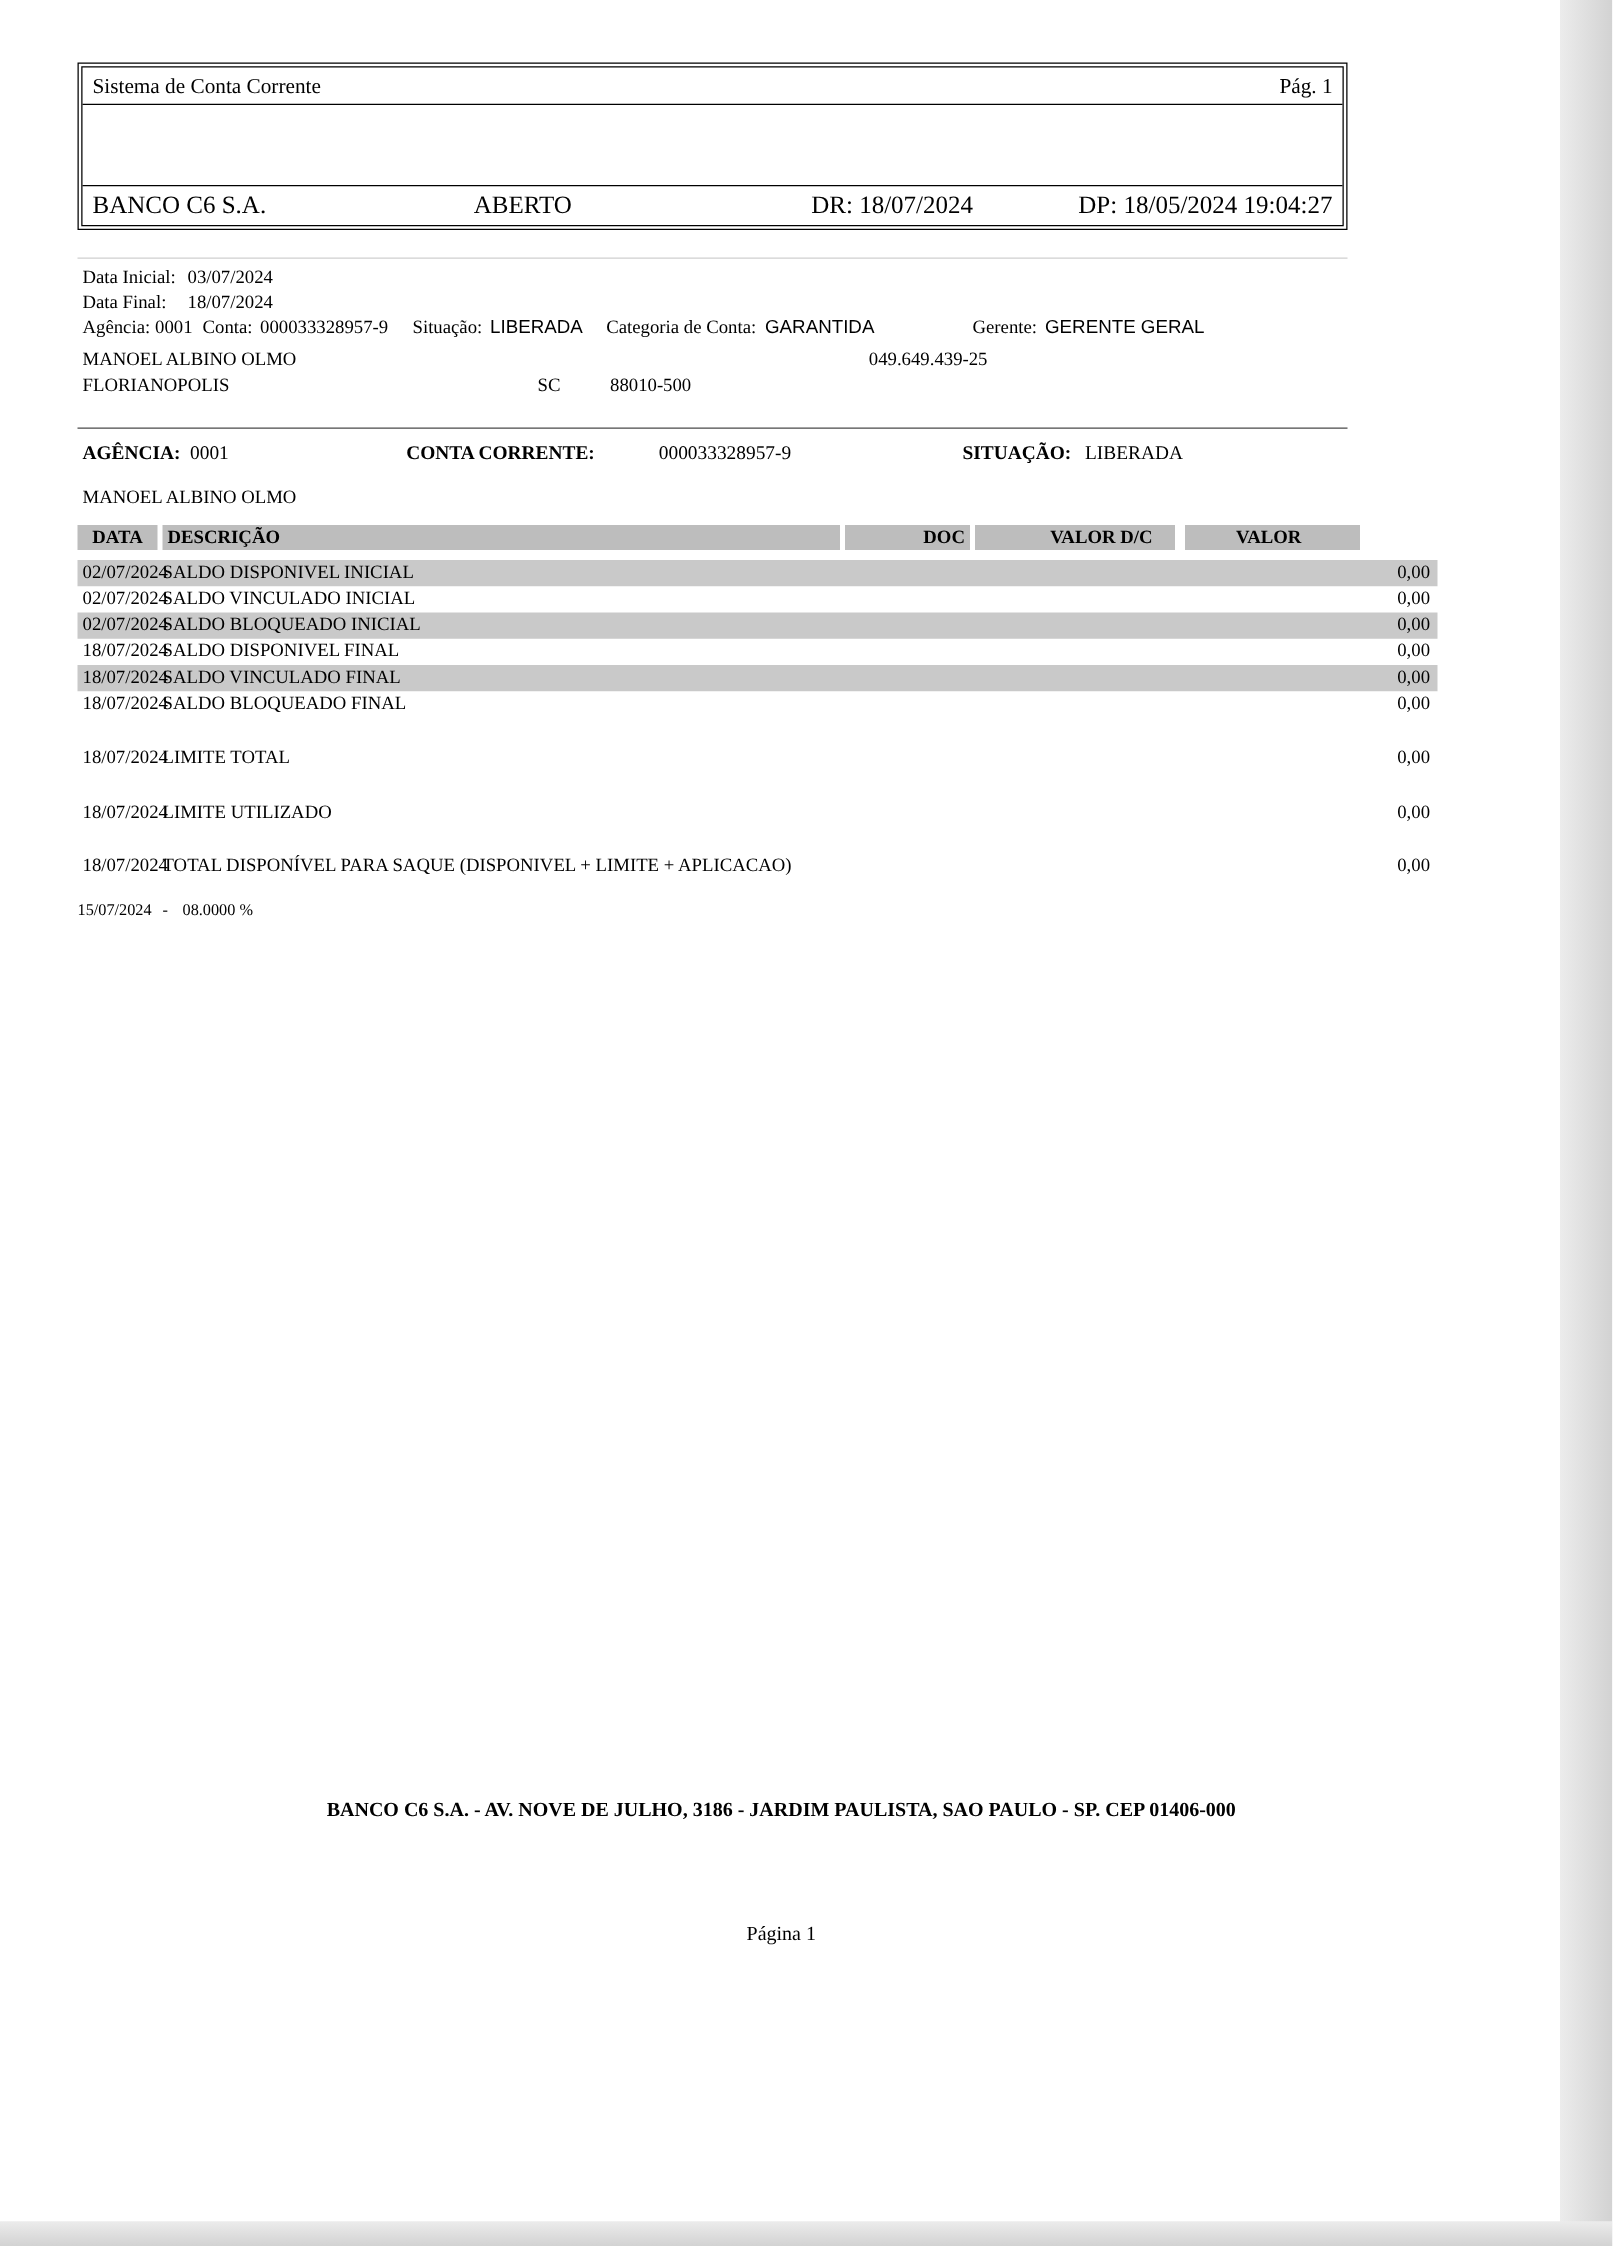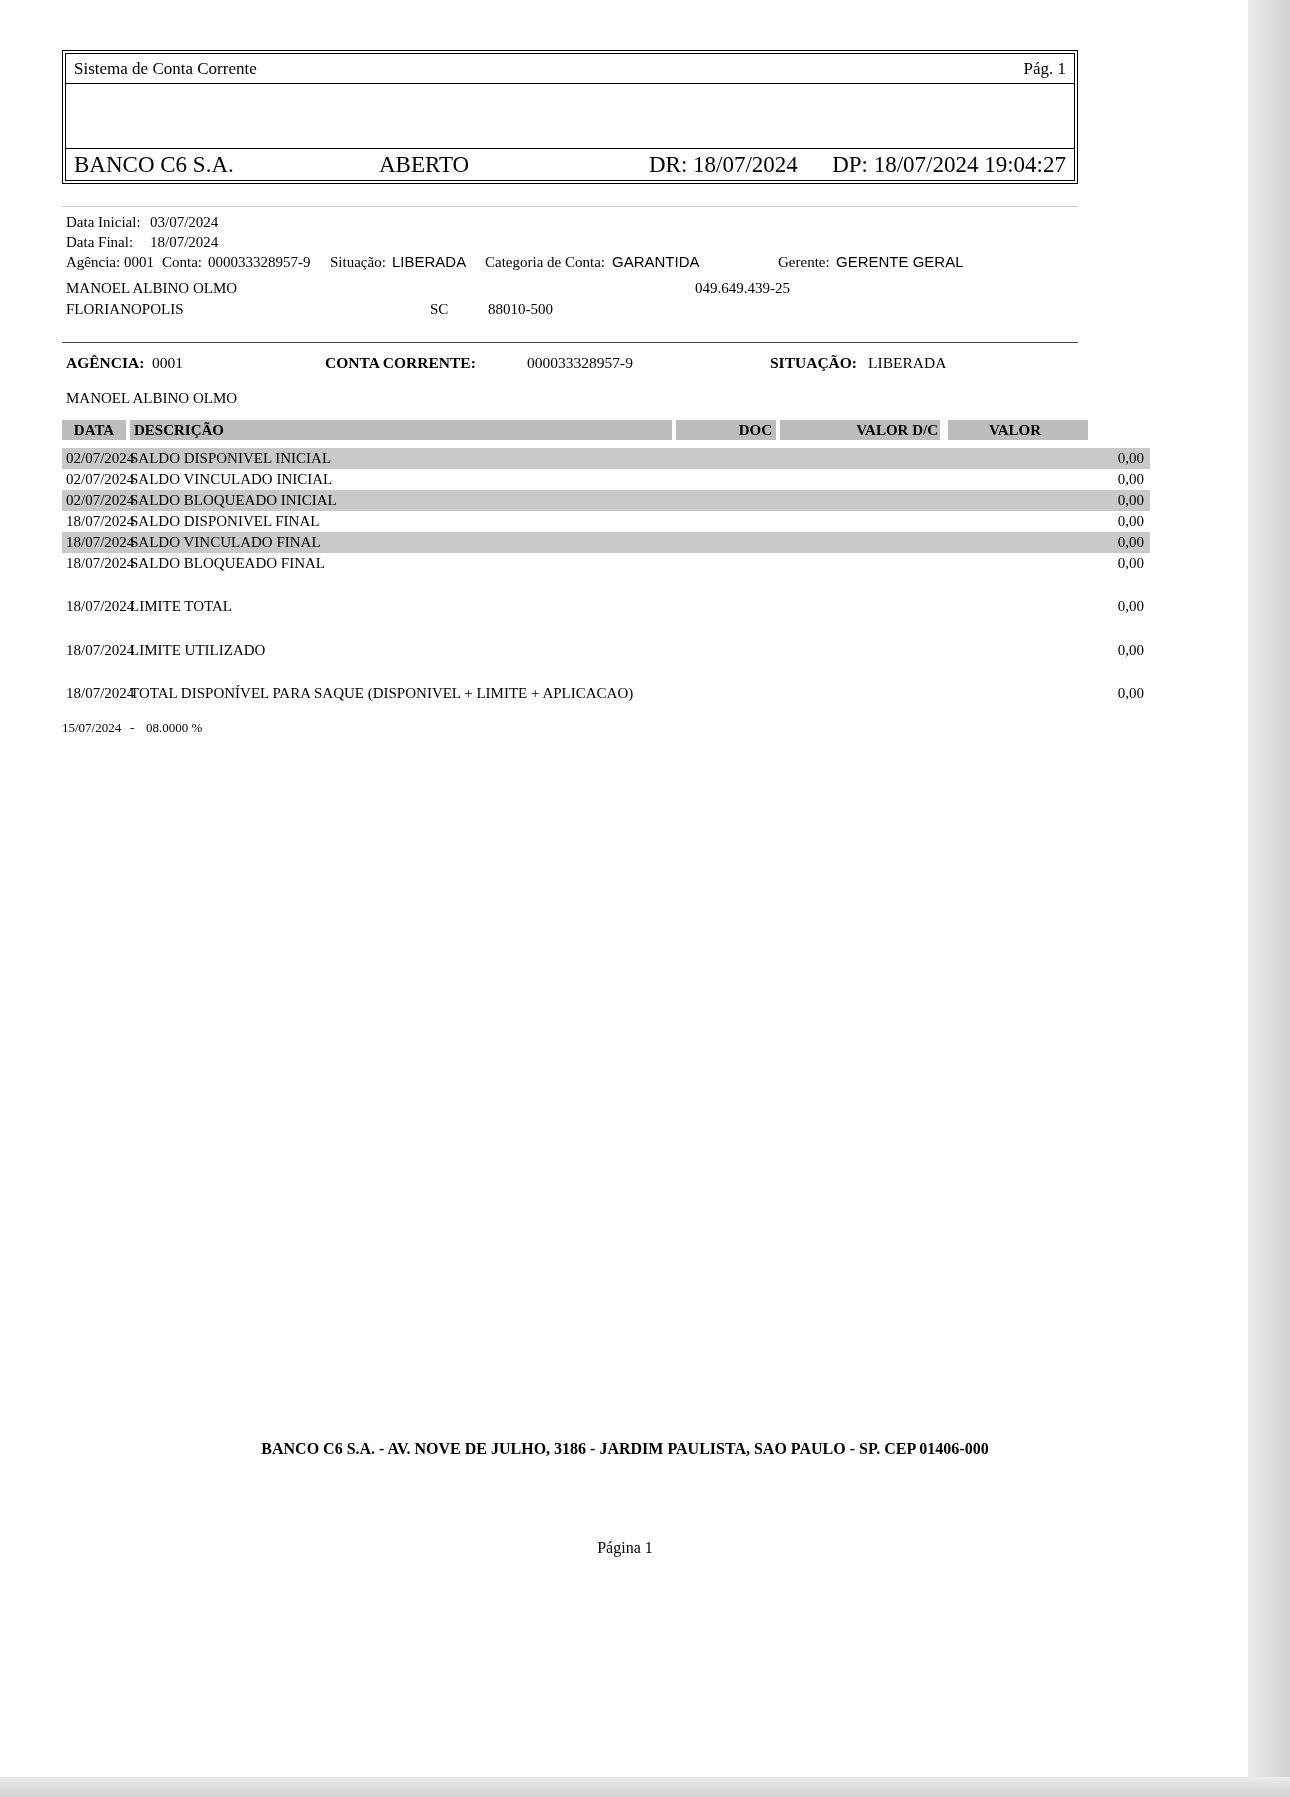--- a/index.html
+++ b/index.html
@@ -33,21 +33,21 @@
     height: 29px; line-height: 29px; border-bottom: 1px solid #000;
     padding: 0 8px; font-size: 17px;
     display: flex; justify-content: space-between;
   }
   .hb-title {
     text-align: center; font-weight: bold; font-size: 21px;
     padding-top: 16px; letter-spacing: 0.3px;
   }
   .hb-row2 {
     position: absolute; left: 0; right: 0; bottom: 0; height: 31px;
-    line-height: 31px; border-top: 1px solid #000; font-size: 23px;
+    line-height: 31px; border-top: 1px solid #000; font-size: 20px;
   }
   .hb-row2 span { position: absolute; white-space: nowrap; }
   .hb-bank   { left: 8px; }
   .hb-status { left: 313px; }
   .hb-dr     { left: 583px; }
   .hb-dp     { right: 8px; }
 
   .rule-light { position: absolute; left: 62px; width: 1016px; height: 1px; background: #d0d0d0; }
   .rule-dark  { position: absolute; left: 62px; width: 1016px; height: 1px; background: #4a4a4a; }
 
@@ -67,21 +67,21 @@
 
   .tablewrap { position: absolute; left: 62px; top: 420px; width: 1018px; font-size: 15px; }
   .thead { position: relative; height: 20px; }
   .hc {
     position: absolute; top: 0; height: 20px; line-height: 20px;
     background: #bdbdbd; font-weight: bold; box-sizing: border-box; white-space: nowrap;
   }
   .hc-data    { left: 0; width: 64px; text-align: center; }
   .hc-desc    { left: 68px; width: 542px; padding-left: 4px; }
   .hc-doc     { left: 614px; width: 100px; text-align: right; padding-right: 4px; }
-  .hc-valordc { left: 718px; width: 160px; text-align: right; padding-right: 2px; }
+  .hc-valordc { left: 718px; width: 160px; text-align: right; padding-right: 18px; }
   .hc-valor   { left: 886px; width: 140px; text-align: center; padding-right: 6px; }
 
   .trow { position: absolute; left: 0; width: 1088px; height: 21px; line-height: 21px; white-space: nowrap; }
   .trow.shaded { background: #c9c9c9; }
   .c-date { position: absolute; left: 4px; }
   .c-desc { position: absolute; left: 68px; font-family: Liberation Serif, serif; }
   .c-val  { position: absolute; right: 6px; }
 
   .rate-line { position: absolute; left: 0; width: 1018px; height: 18px; line-height: 18px; font-size: 13px; }
   .rate-line span { position: absolute; white-space: nowrap; }
@@ -105,21 +105,21 @@
 
   <div class="header-box">
     <div class="hb-row1">
       <span>Sistema de Conta Corrente</span>
       <span>Pág. 1</span>
     </div>
     <div class="hb-row2">
       <span class="hb-bank">BANCO C6 S.A.</span>
       <span class="hb-status">ABERTO</span>
       <span class="hb-dr">DR: 18/07/2024</span>
-      <span class="hb-dp">DP: 18/07/2024 19:04:27</span>
+      <span class="hb-dp">DP: 18/05/2024 19:04:27</span>
     </div>
   </div>
 
   <div class="rule-light" style="top:206px"></div>
 
   <div class="filters">
     <div class="fline">
       <span style="left:4px">Data Inicial:</span>
       <span style="left:88px">03/07/2024</span>
     </div>

